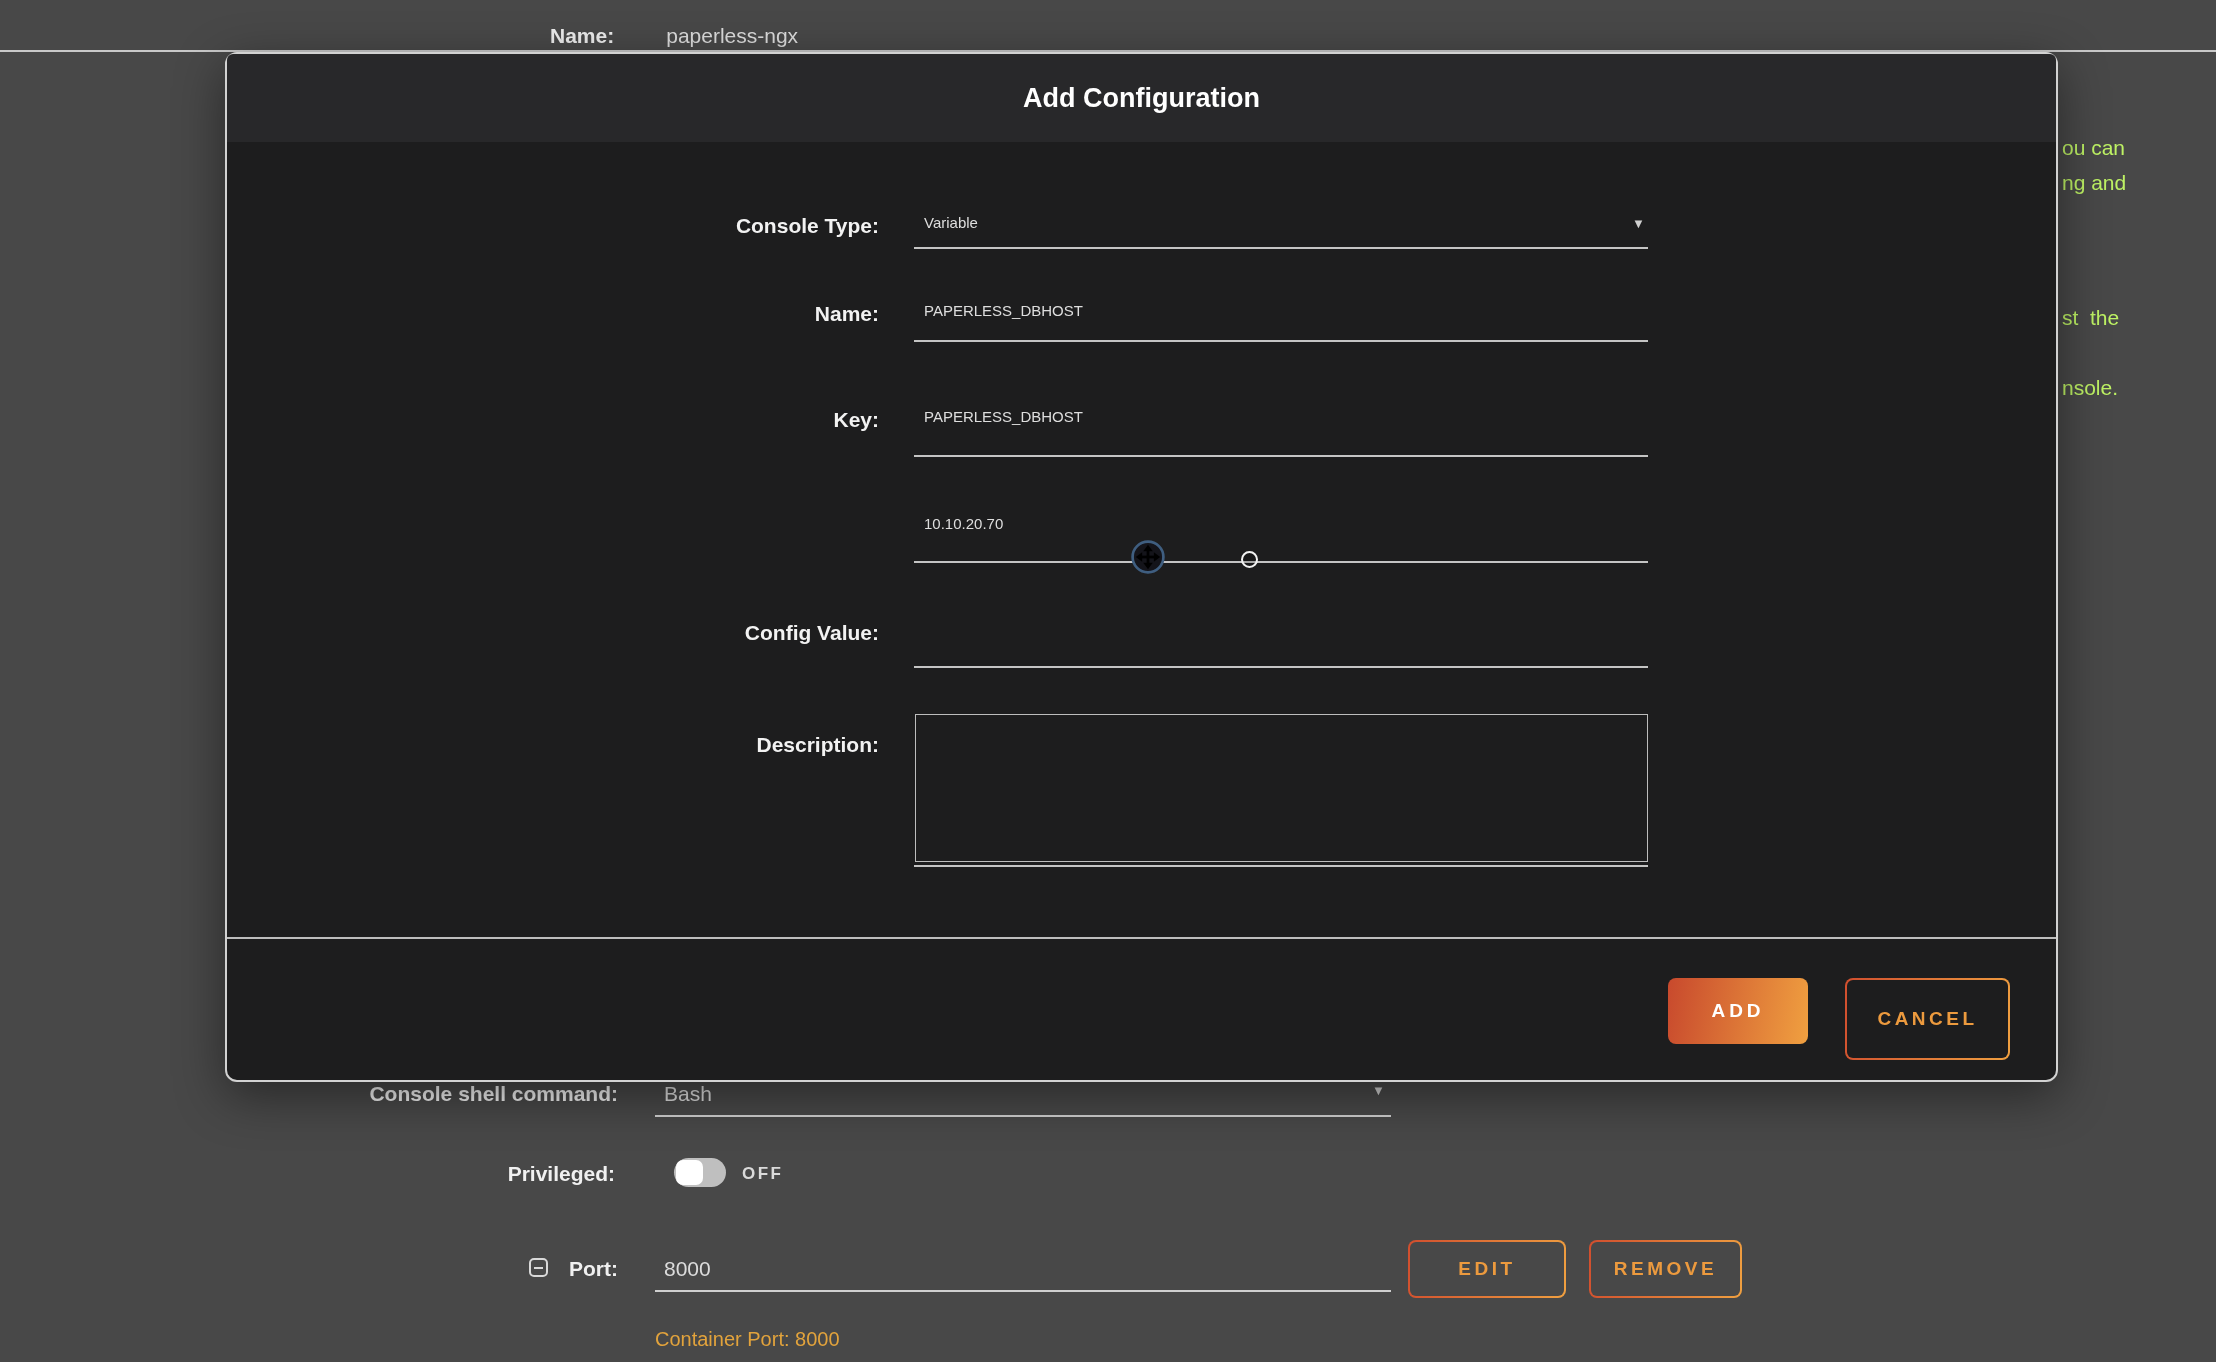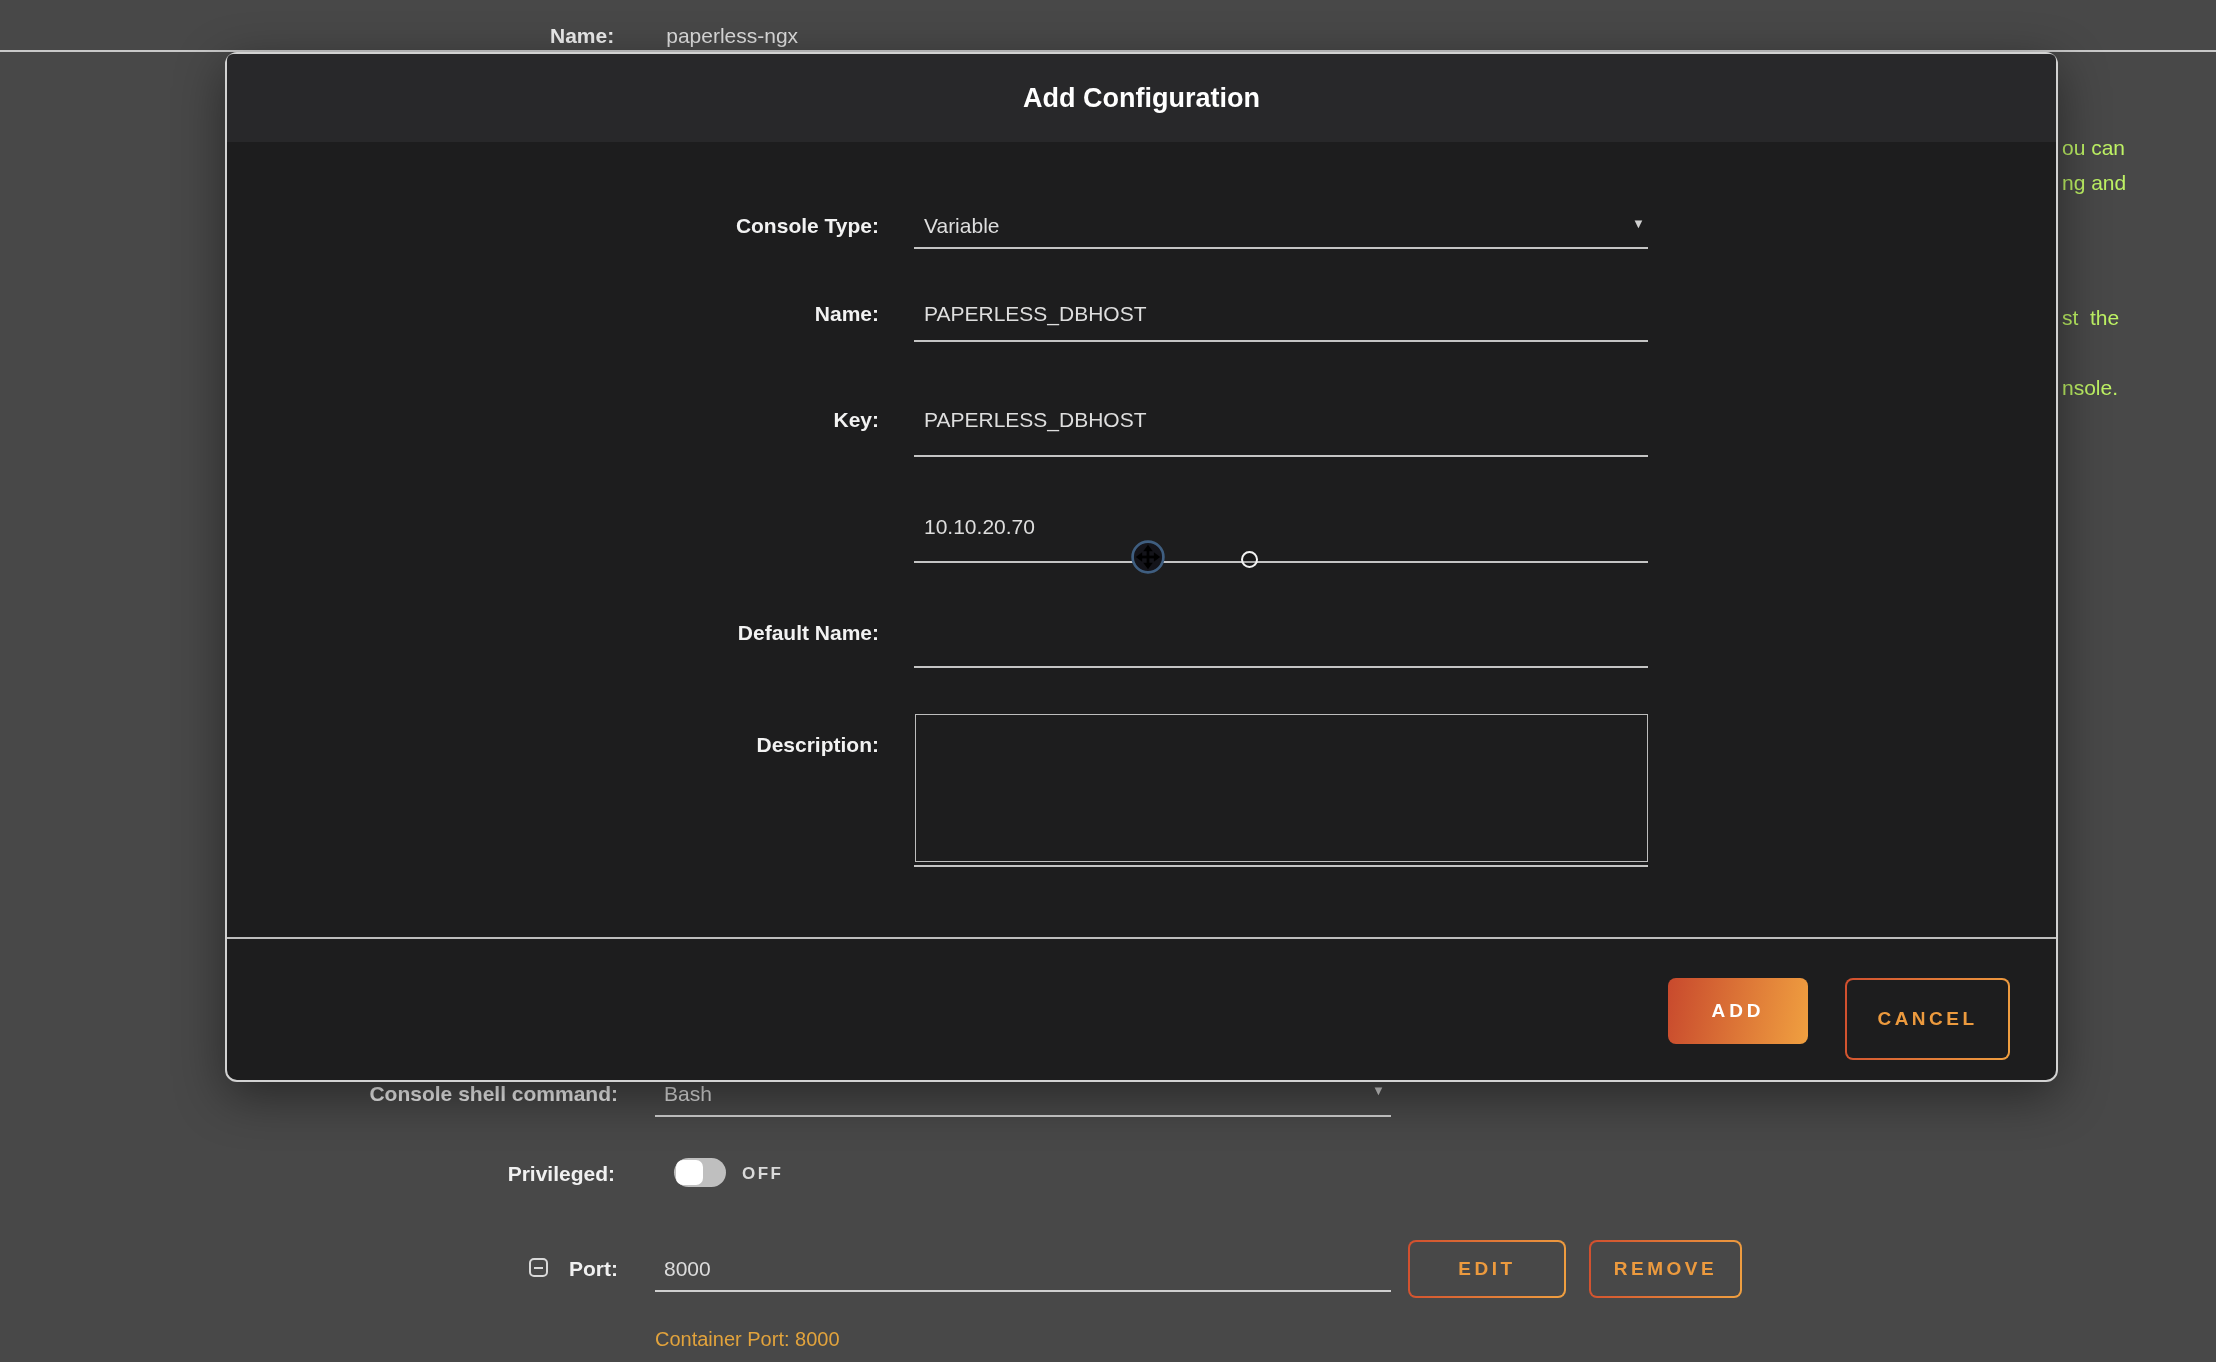--- a/index.html
+++ b/index.html
@@ -48,21 +48,21 @@
 
   
   .modal { position:absolute; left:225px; top:52px; width:1833px; height:1030px;
            background:#1d1d1e; border:2px solid #d2d2d2; border-radius:12px;
            box-shadow:0 14px 50px rgba(0,0,0,0.45); }
   .modal-header { position:absolute; left:0; top:0; width:100%; height:88px; background:#28282a;
            border-radius:6px 6px 0 0; display:flex; align-items:center; justify-content:center; }
   .modal-title { font-size:27px; font-weight:700; color:#ffffff; }
 
   .m-label { position:absolute; left:0; width:652px; text-align:right; font-size:21px; font-weight:700; color:#f2f2f2; }
-  .m-value { position:absolute; left:697px; font-size:21px; color:#dedede; background:transparent; border:none; outline:none; width:700px; }
+  .m-value { position:absolute; left:697px; font-size:15px; color:#dedede; background:transparent; border:none; outline:none; width:700px; }
   .m-underline { position:absolute; left:687px; width:734px; height:2px; background:#c4c4c4; }
   .m-arrow { position:absolute; left:1405px; font-size:13px; color:#d0d0d0; }
 
   .r0-lbl { top:160px; } .r0-val { top:160px; } .r0-ul { top:193px; } .r0-ar { top:162px; }
   .r1-lbl { top:248px; } .r1-val { top:248px; } .r1-ul { top:286px; }
   .r2-lbl { top:354px; } .r2-val { top:354px; } .r2-ul { top:401px; }
   .r3-lbl { top:461px; } .r3-val { top:461px; } .r3-ul { top:507px; }
   .r4-lbl { top:567px; } .r4-val { top:567px; } .r4-ul { top:612px; }
   .r5-lbl { top:679px; }
   .m-textarea { position:absolute; left:688px; top:660px; width:733px; height:148px;
@@ -138,21 +138,21 @@
     <input class="m-value r1-val" value="PAPERLESS_DBHOST" style="">
     <div class="m-underline r1-ul"></div>
 
     <div class="m-label r2-lbl">Key:</div>
     <input class="m-value r2-val" value="PAPERLESS_DBHOST" style="">
     <div class="m-underline r2-ul"></div>
 
     <input class="m-value r3-val" value="10.10.20.70" style="">
     <div class="m-underline r3-ul"></div>
 
-    <div class="m-label r4-lbl">Default Name:</div>
+    <div class="m-label r4-lbl">Config Value:</div>
     <input class="m-value r4-val" value="" style="">
     <div class="m-underline r4-ul"></div>
 
     <div class="m-label r5-lbl">Description:</div>
     <textarea class="m-textarea" style=""></textarea>
     <div class="m-underline m-textarea-ul"></div>
 
     <div class="footer-divider"></div>
     <div class="btn-add">ADD</div>
     <div class="gbtn btn-cancel">

